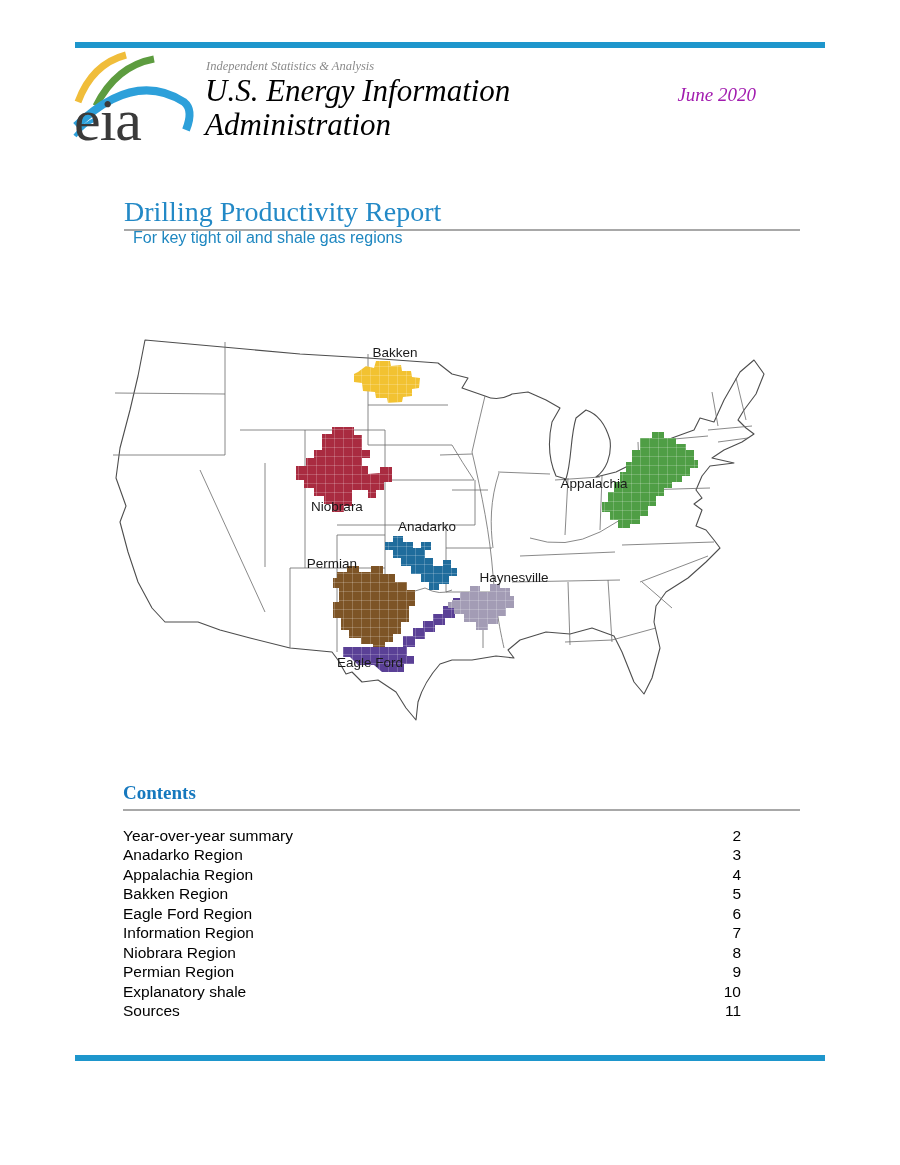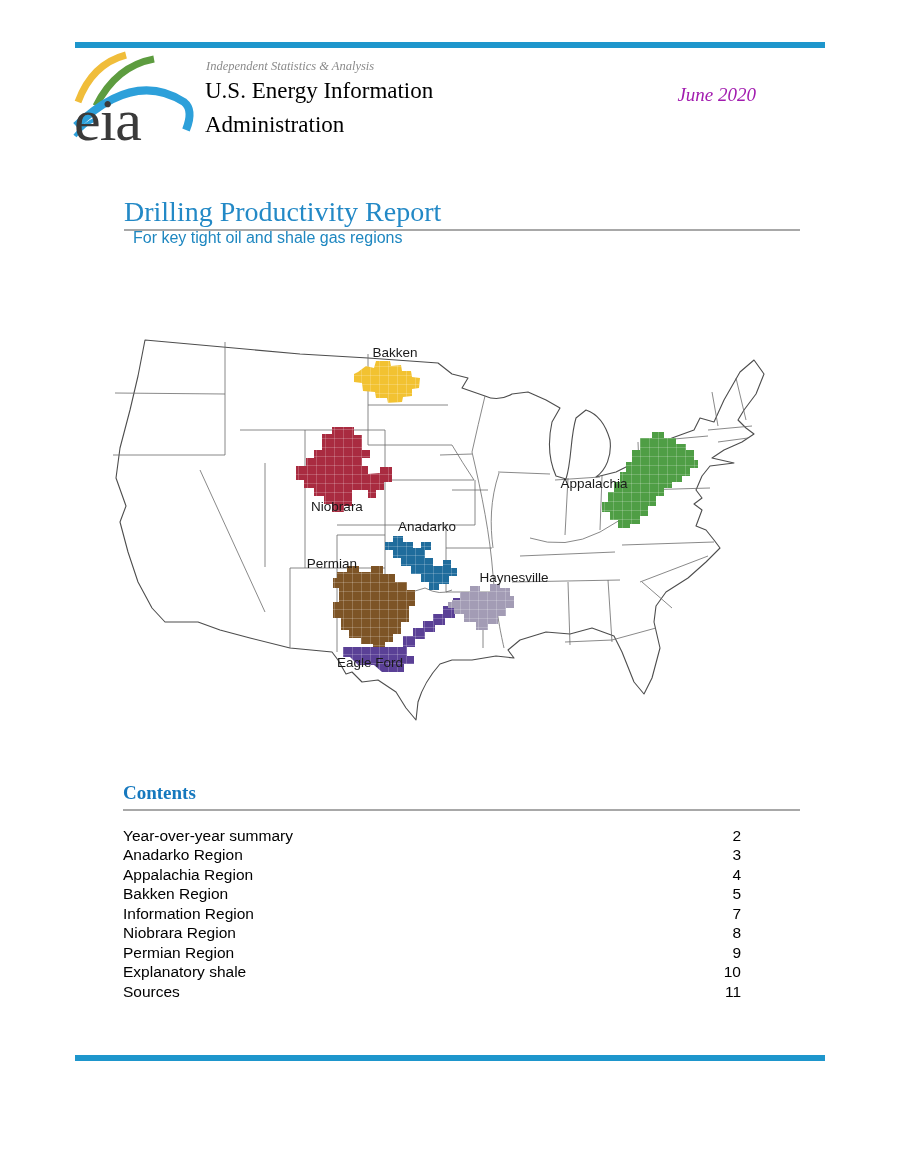--- a/index.html
+++ b/index.html
@@ -10,21 +10,21 @@
   .bar.bottom{top:1055px;}
 
   
   .logo{position:absolute;left:72px;top:50px;width:132px;height:104px;}
   .logo svg{position:absolute;left:0;top:0;}
   .logo .eia-text{position:absolute;left:2px;top:40px;font-family:"Liberation Serif",serif;
         font-size:60px;color:#3a3a3a;letter-spacing:-1px;line-height:60px;text-align:right;}
   .tagline{position:absolute;left:206px;top:59px;font-family:"Liberation Serif",serif;
         font-style:italic;font-size:12.5px;color:#8a8a8a;}
   .orgname{position:absolute;left:205px;top:74px;font-family:"Liberation Serif",serif;
-        font-size:23px;line-height:34px;color:#000;}
+        font-size:31px;line-height:34px;color:#000;font-style:italic;}
   .issue-date{position:absolute;left:556px;top:84px;width:200px;text-align:right;
         font-family:"Liberation Serif",serif;font-style:italic;font-size:19px;color:#a21caf;}
 
   
   .report-title{position:absolute;left:124px;top:196px;font-family:"Liberation Serif",serif;
         font-size:28px;color:#2389c6;}
   .rule{position:absolute;height:2px;background:#a8a8a8;}
   .rule.r1{left:124px;top:229px;width:676px;}
   .report-subtitle{position:absolute;left:133px;top:229px;font-size:16px;color:#1e87c0;}
 
@@ -141,20 +141,24 @@
     </div>
     <div class="toc-row">
       <span>Appalachia Region</span>
       <span class="pg">4</span>
     </div>
     <div class="toc-row">
       <span>Bakken Region</span>
       <span class="pg">5</span>
     </div>
     <div class="toc-row">
+      <span>Eagle Ford Region</span>
+      <span class="pg">6</span>
+    </div>
+    <div class="toc-row">
       <span>Information Region</span>
       <span class="pg">7</span>
     </div>
     <div class="toc-row">
       <span>Niobrara Region</span>
       <span class="pg">8</span>
     </div>
     <div class="toc-row">
       <span>Permian Region</span>
       <span class="pg">9</span>

